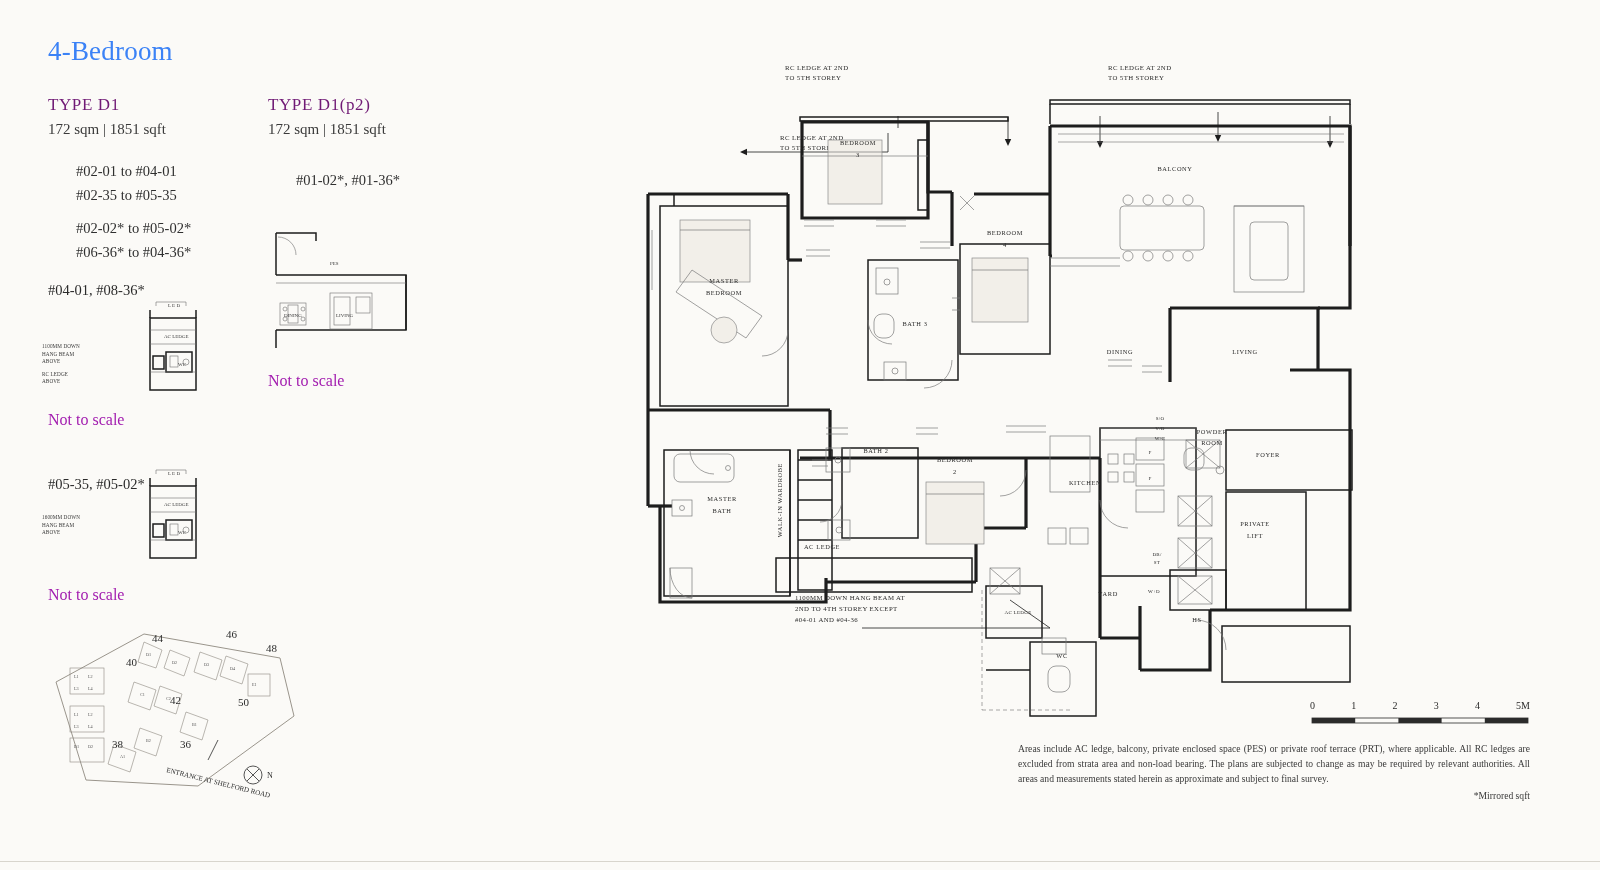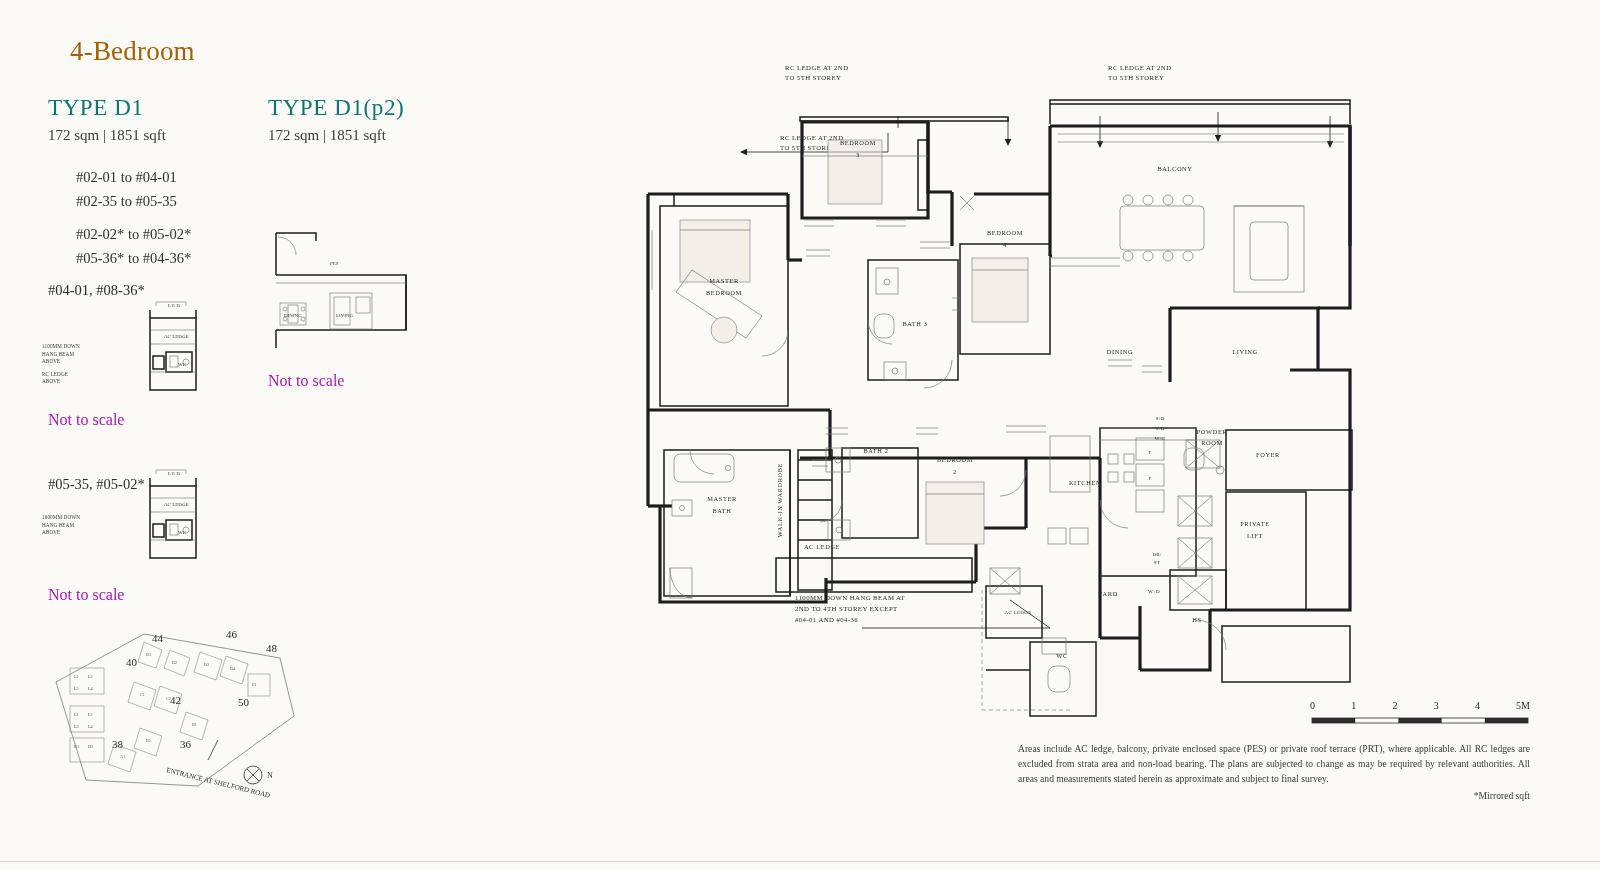--- a/index.html
+++ b/index.html
@@ -9,26 +9,26 @@
     font-family:"Liberation Serif", serif;
     color:#2b2b2b;
     overflow:hidden;
     position:relative;
   }
   .page{position:absolute;inset:0;}
   .bottom-rule{position:absolute;left:0;right:0;bottom:8px;height:1px;background:#d8d5cd;}
 
   
   .left{position:absolute;left:48px;top:36px;width:560px;}
-  .title{font-size:27px;letter-spacing:.2px;color:#a16207;font-weight:400;margin-left:22px;}
+  .title{font-size:27px;letter-spacing:.2px;color:#3b82f6;font-weight:400;}
   .types{position:relative;margin-top:28px;height:1px;}
   .typecol{position:absolute;top:0;}
   .typecol.a{left:0;width:210px;}
   .typecol.b{left:220px;width:240px;}
-  .type-name{font-size:23px;letter-spacing:.6px;color:#0f766e;}
+  .type-name{font-size:17px;letter-spacing:.6px;color:#701a75;}
   .type-area{font-size:15px;margin-top:6px;color:#3a3a3a;}
   .unitlist{margin-top:22px;font-size:14.5px;line-height:1.65;color:#2f2f2f;margin-left:28px;}
   .unitlist .gap{display:block;height:9px;}
   .nts{font-size:16px;color:#a21caf;font-style:normal;}
 
   
   .inset{position:absolute;}
   .inset svg{display:block;}
   .inset .lbl{font-size:5px;fill:#3a3a3a;font-family:"Liberation Serif",serif;}
 
@@ -70,29 +70,30 @@
 
     <div class="types">
       <div class="typecol a">
         <div class="type-name">TYPE D1</div>
         <div class="type-area">172 sqm | 1851 sqft</div>
         <div class="unitlist">
           <div>#02-01  to #04-01</div>
           <div>#02-35  to #05-35</div>
           <span class="gap"></span>
           <div>#02-02* to #05-02*</div>
-          <div>#05-36* to #04-36*</div>
+          <div>#06-36* to #04-36*</div>
         </div>
       </div>
 
       <div class="typecol b">
         <div class="type-name">TYPE D1(p2)</div>
         <div class="type-area">172 sqm | 1851 sqft</div>
         <div class="unitlist">
           <span class="gap"></span>
+          <div>#01-02*, #01-36*</div>
         </div>
       </div>
     </div>
   </div>
 
   <div style="position:absolute;left:48px;top:282px;font-size:14.5px;">#04-01, #08-36*</div>
 
   <div class="inset" style="left:120px;top:300px;">
     <svg width="110" height="100" viewBox="0 0 110 100">
       <g class="wall-thin">

